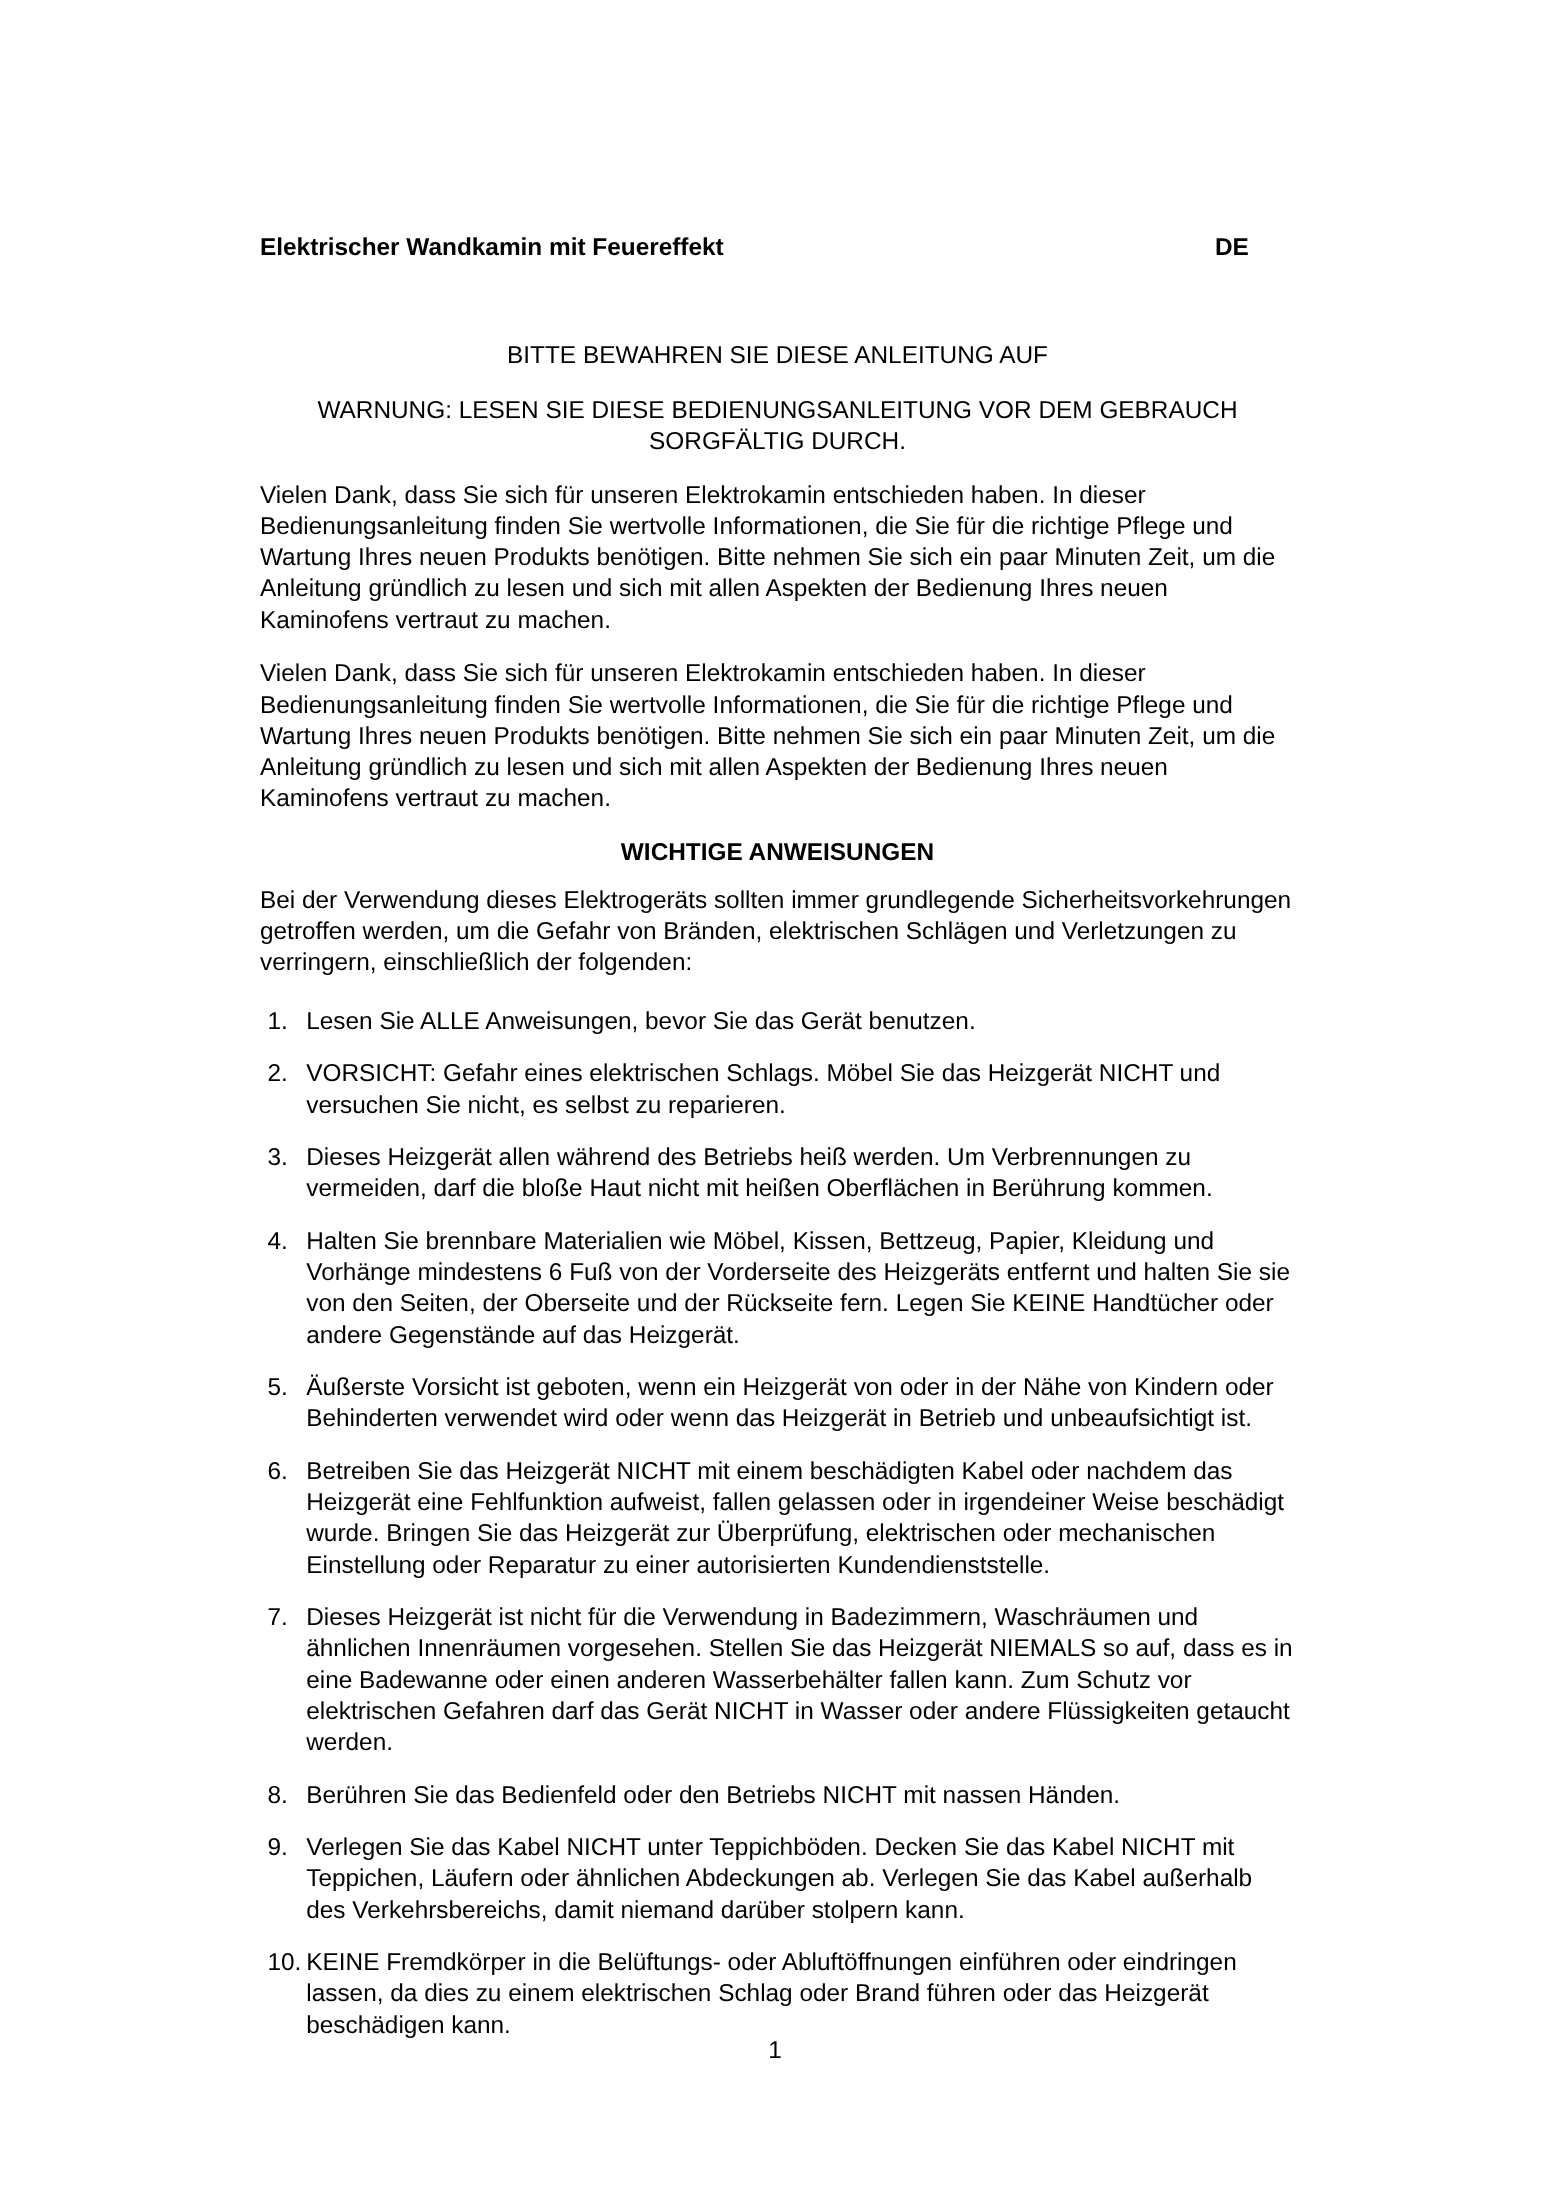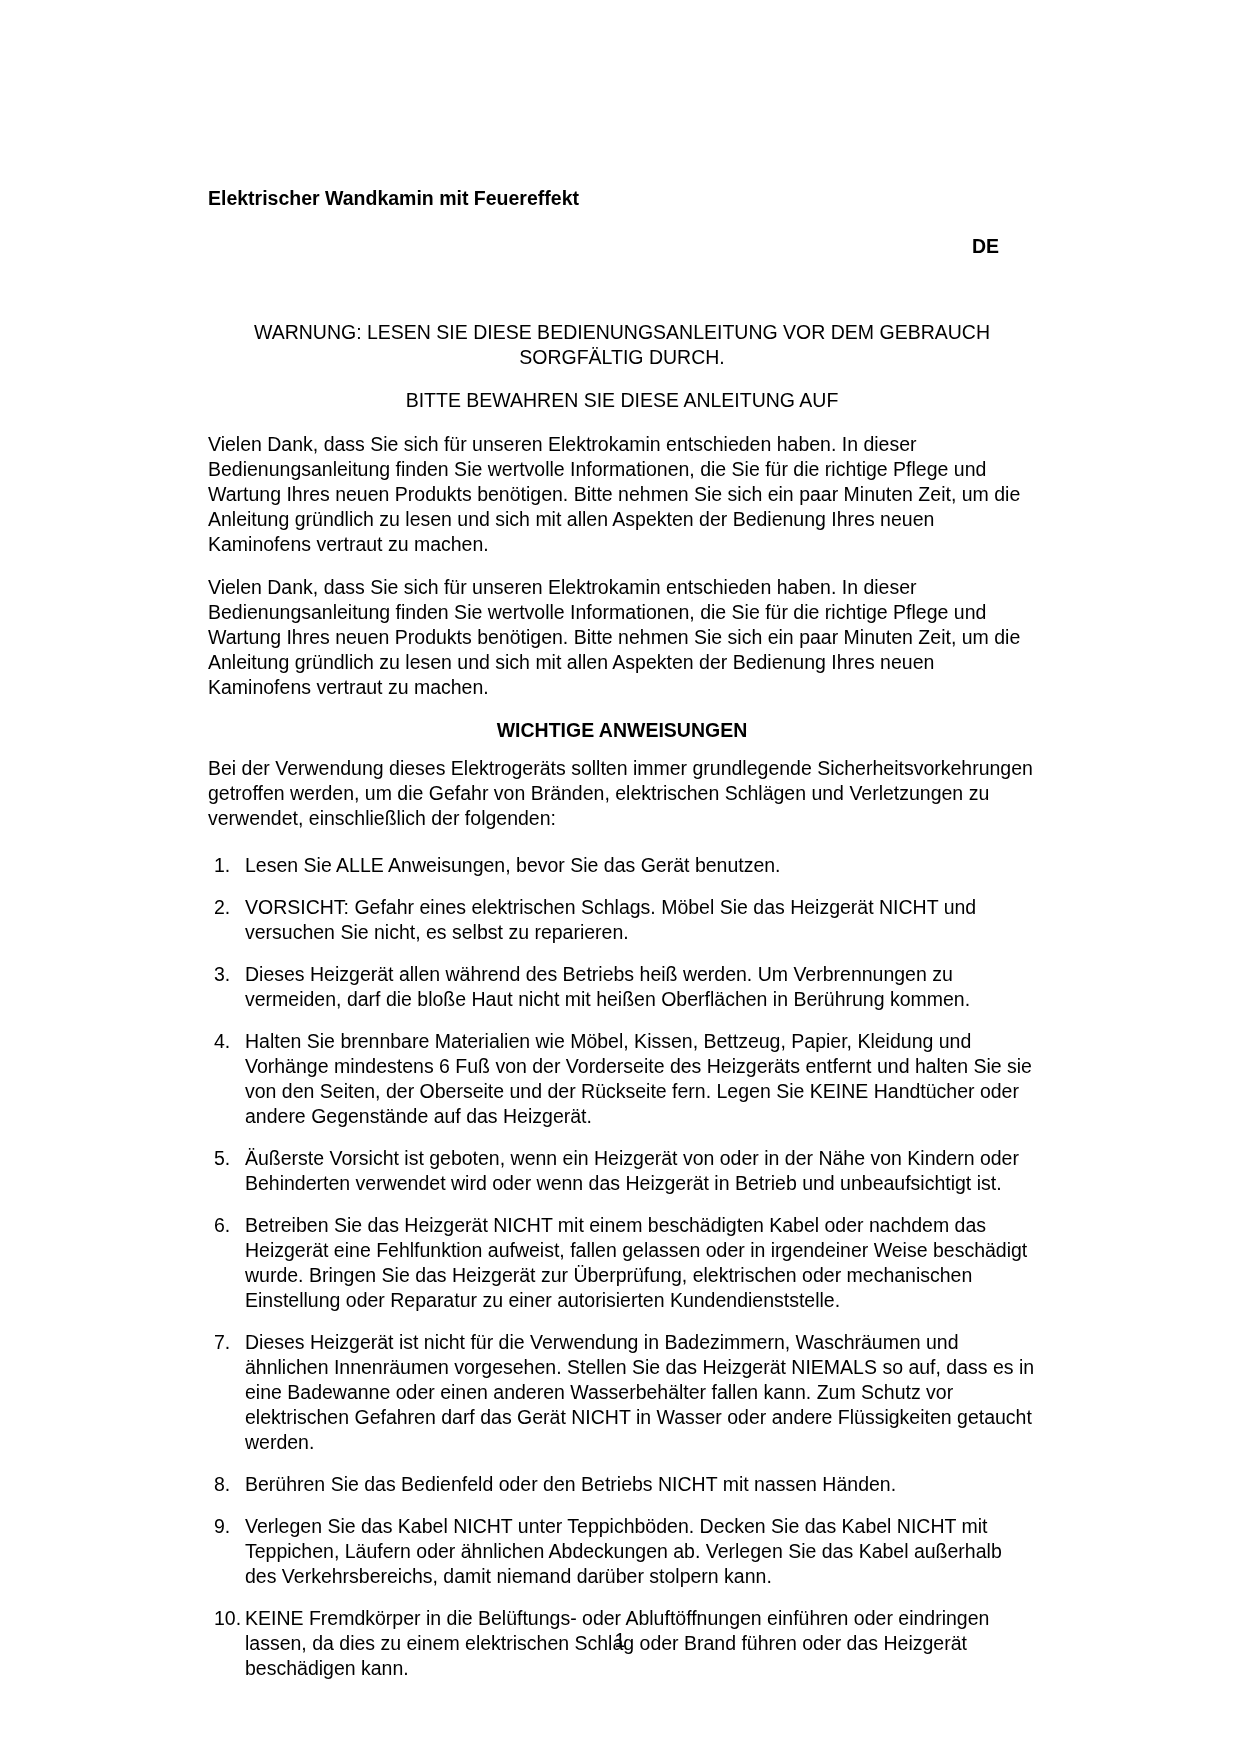--- a/index.html
+++ b/index.html
@@ -23,21 +23,20 @@
   }
   .doc-header {
     display: flex;
     justify-content: space-between;
     align-items: flex-start;
     font-weight: bold;
     margin-bottom: 61px;
   }
   .doc-header .lang {
     margin-right: 37px;
-    margin-top: 48px;
   }
   .centered {
     text-align: center;
   }
   .save-notice {
     margin: 0 0 19px 0;
   }
   .warning-notice {
     max-width: 920px;
     margin: 0 auto 18px auto;
@@ -77,31 +76,31 @@
 </head>
 <body>
 
 <div class="page">
 
   <div class="doc-header">
     <span class="title">Elektrischer Wandkamin mit Feuereffekt</span>
     <span class="lang">DE</span>
   </div>
 
+  <div class="centered save-notice">BITTE BEWAHREN SIE DIESE ANLEITUNG AUF</div>
+
   <div class="centered warning-notice">WARNUNG: LESEN SIE DIESE BEDIENUNGSANLEITUNG VOR DEM GEBRAUCH SORGFÄLTIG DURCH.</div>
-
-  <div class="centered save-notice">BITTE BEWAHREN SIE DIESE ANLEITUNG AUF</div>
 
   <p class="body-par">Vielen Dank, dass Sie sich für unseren Elektrokamin entschieden haben. In dieser Bedienungsanleitung finden Sie wertvolle Informationen, die Sie für die richtige Pflege und Wartung Ihres neuen Produkts benötigen. Bitte nehmen Sie sich ein paar Minuten Zeit, um die Anleitung gründlich zu lesen und sich mit allen Aspekten der Bedienung Ihres neuen Kaminofens vertraut zu machen.</p>
 
   <p class="body-par">Vielen Dank, dass Sie sich für unseren Elektrokamin entschieden haben. In dieser Bedienungsanleitung finden Sie wertvolle Informationen, die Sie für die richtige Pflege und Wartung Ihres neuen Produkts benötigen. Bitte nehmen Sie sich ein paar Minuten Zeit, um die Anleitung gründlich zu lesen und sich mit allen Aspekten der Bedienung Ihres neuen Kaminofens vertraut zu machen.</p>
 
   <div class="section-heading">WICHTIGE ANWEISUNGEN</div>
 
-  <p class="lead-par">Bei der Verwendung dieses Elektrogeräts sollten immer grundlegende Sicherheitsvorkehrungen getroffen werden, um die Gefahr von Bränden, elektrischen Schlägen und Verletzungen zu verwendet, einschließlich der folgenden:</p>
+  <p class="lead-par">Bei der Verwendung dieses Elektrogeräts sollten immer grundlegende Sicherheitsvorkehrungen getroffen werden, um die Gefahr von Bränden, elektrischen Schlägen und Verletzungen zu verringern, einschließlich der folgenden:</p>
 
   <div class="inst-list">
     <div class="inst-item">
       <span class="num">1.</span>
       <span class="txt">Lesen Sie ALLE Anweisungen, bevor Sie das Gerät benutzen.</span>
     </div>
     <div class="inst-item">
       <span class="num">2.</span>
       <span class="txt">VORSICHT: Gefahr eines elektrischen Schlags. Möbel Sie das Heizgerät NICHT und versuchen Sie nicht, es selbst zu reparieren.</span>
     </div>

